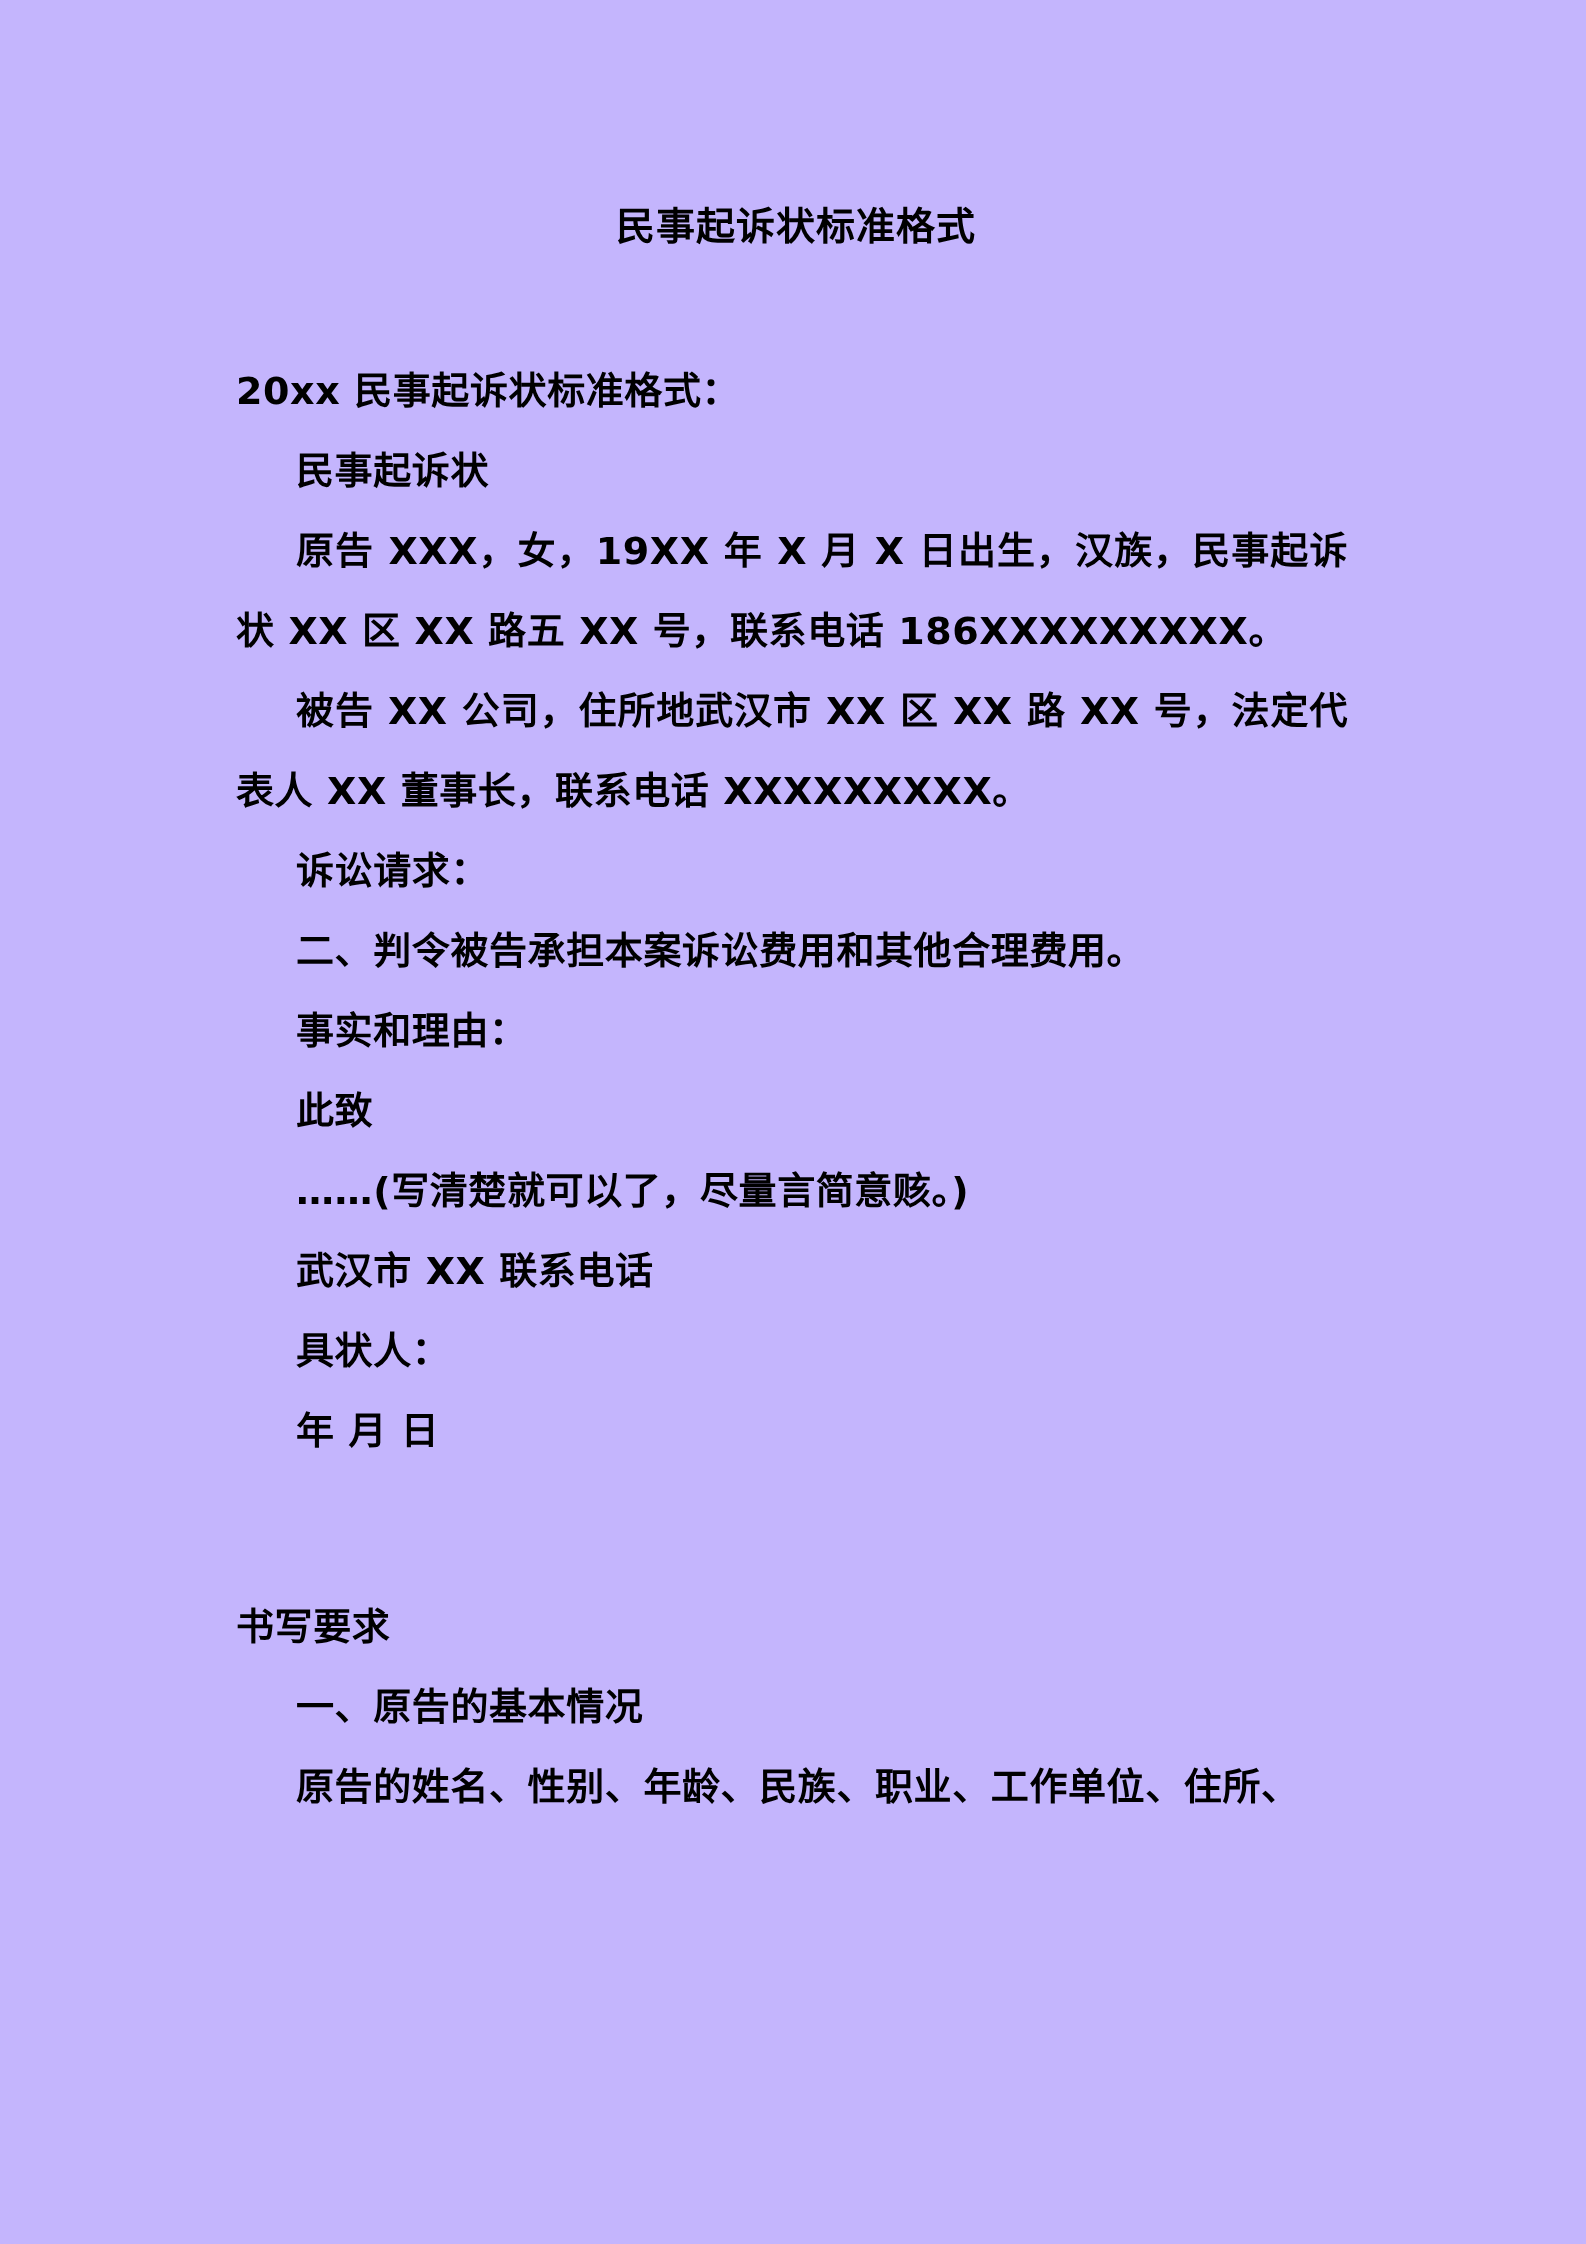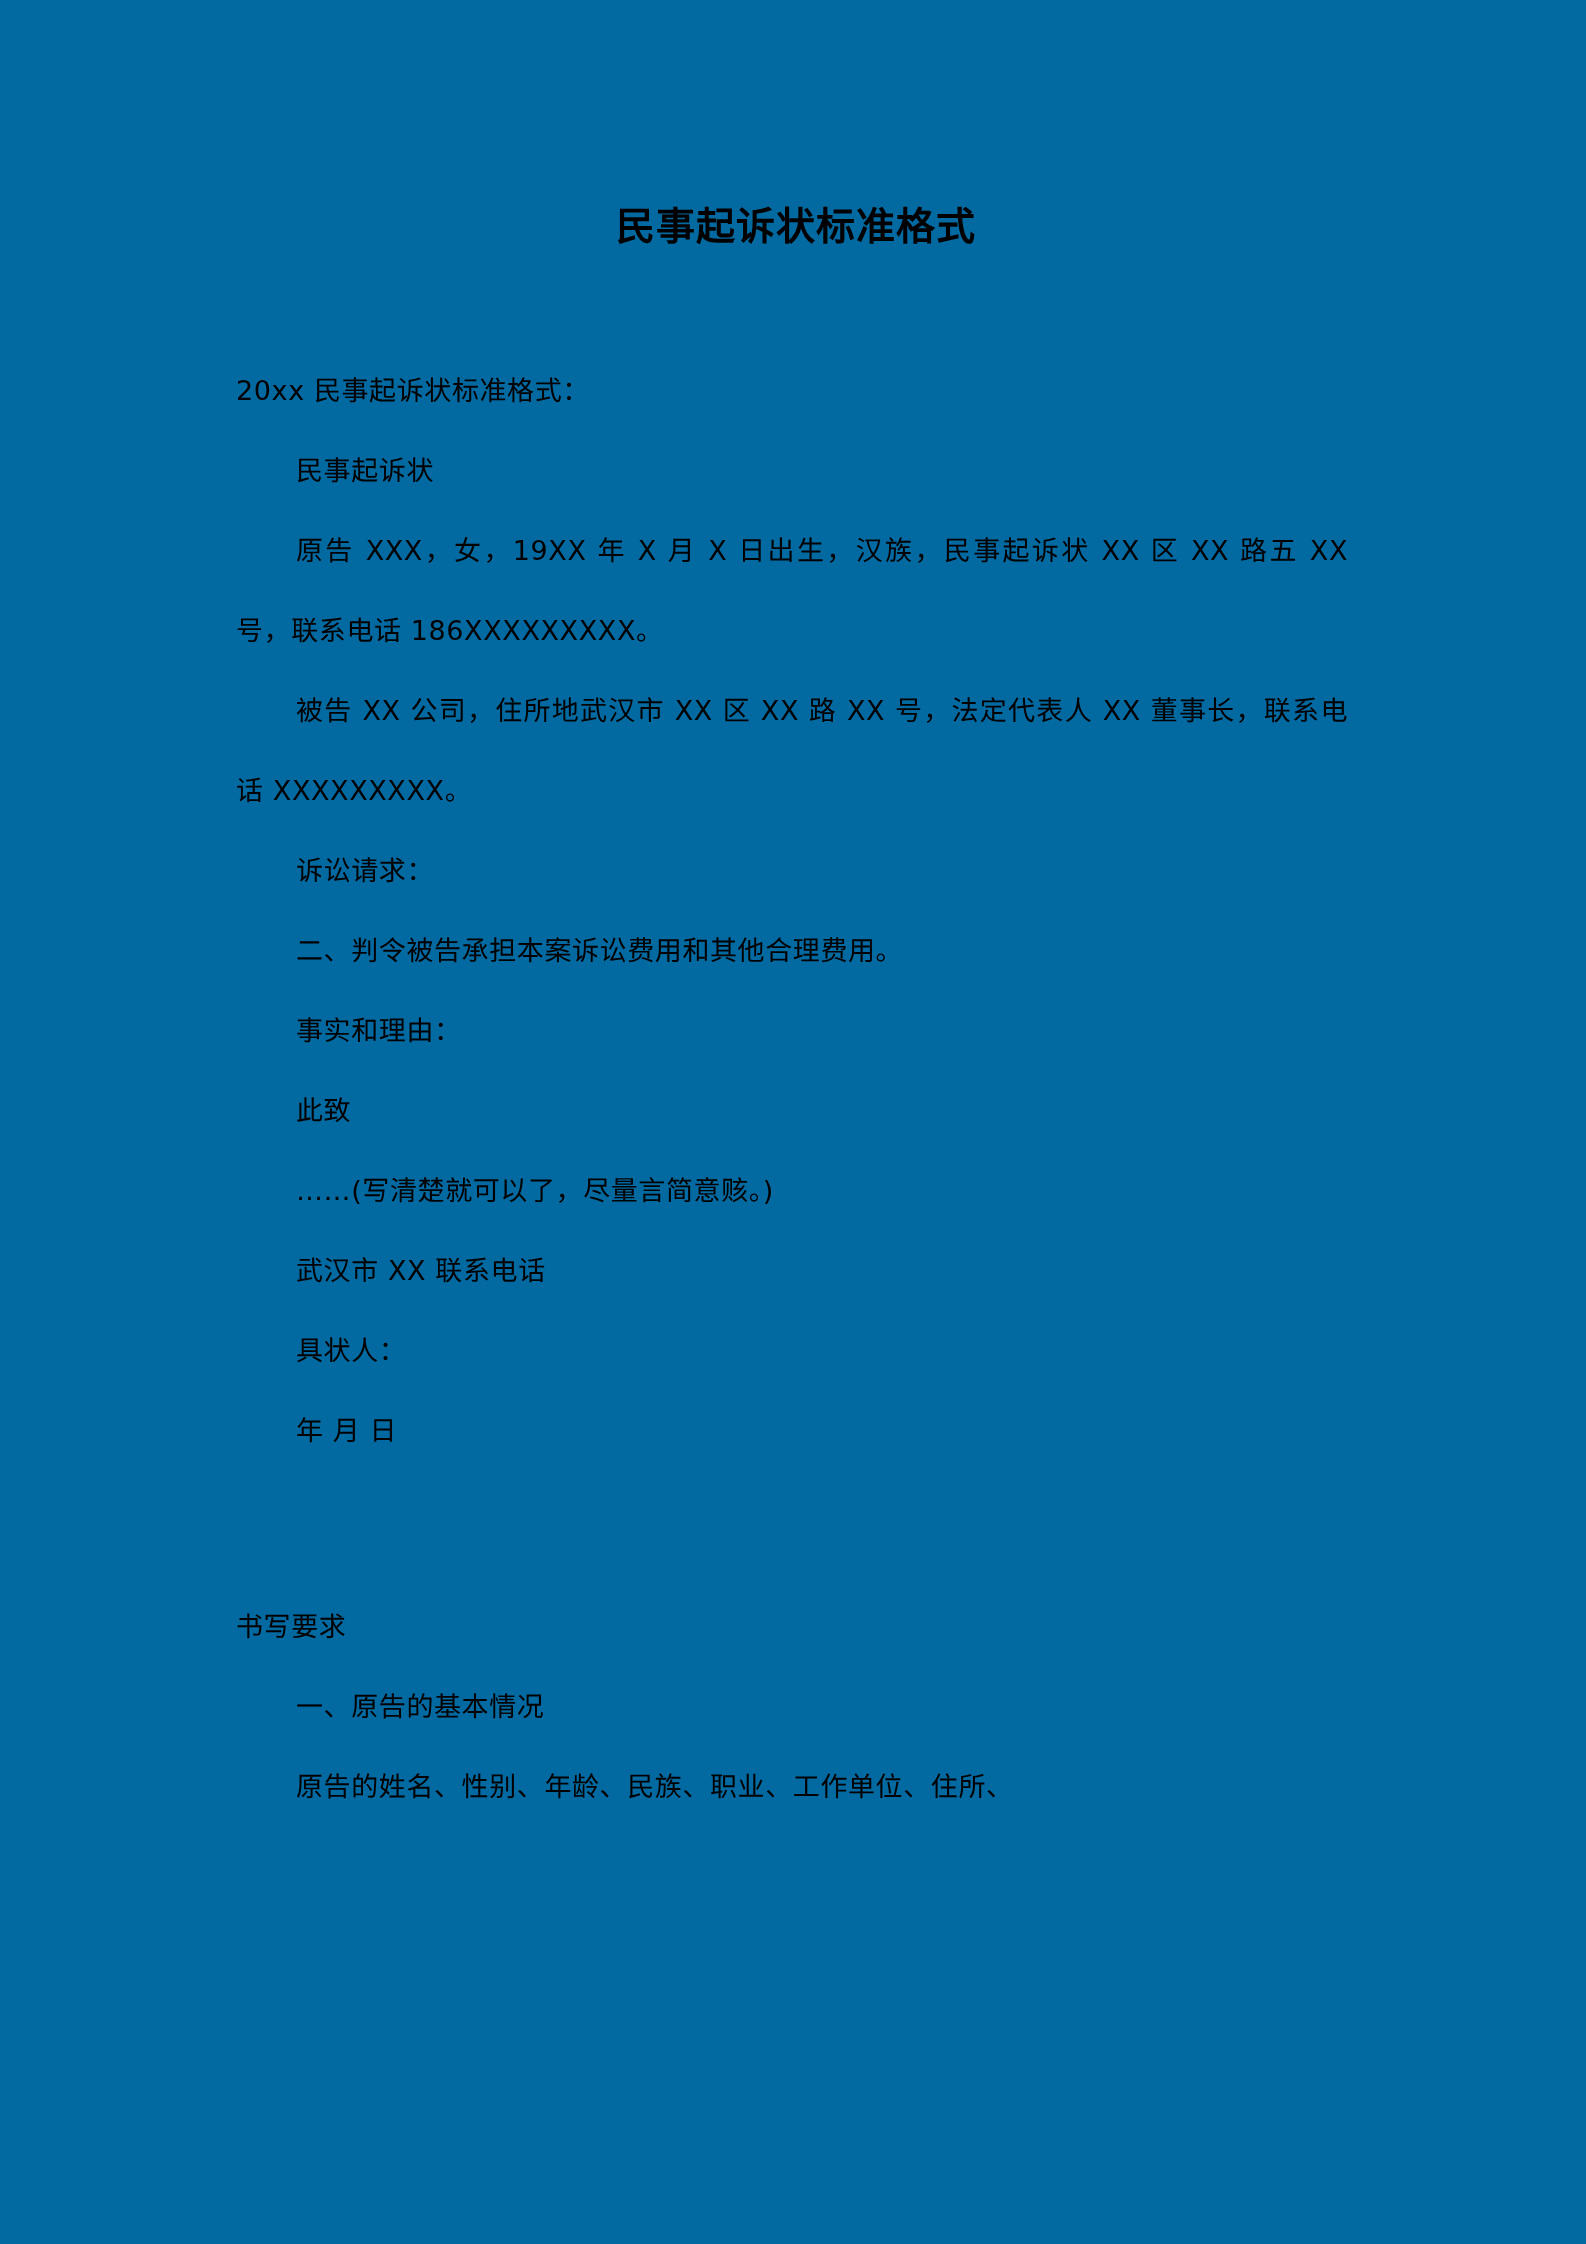--- a/index.html
+++ b/index.html
@@ -13,38 +13,38 @@
     font-family: "DejaVu Sans", "Liberation Sans", sans-serif;
     color: #000000;
     -webkit-font-smoothing: antialiased;
   }
   .page {
     position: relative;
     width: 1586px;
     height: 2244px;
     box-sizing: border-box;
     padding: 0 230px 0 236px;
-    background: #0369a1;
+    background: #c4b5fd;
   }
   .doc-title {
     margin: 0;
     padding-top: 200px;
     text-align: center;
     font-size: 39px;
     font-weight: bold;
     letter-spacing: 1px;
     line-height: 1.4;
   }
   .body-block {
     margin-top: 96px;
   }
   p.para {
     margin: 0 8px 0 0;
-    font-size: 27px;
-    font-weight: normal;
+    font-size: 38px;
+    font-weight: bold;
     line-height: 80px;
     letter-spacing: 0.6px;
     text-align: justify;
     text-justify: inter-ideograph;
     word-break: break-all;
   }
   p.indent {
     text-indent: 60px;
   }
   p.gap-before {

